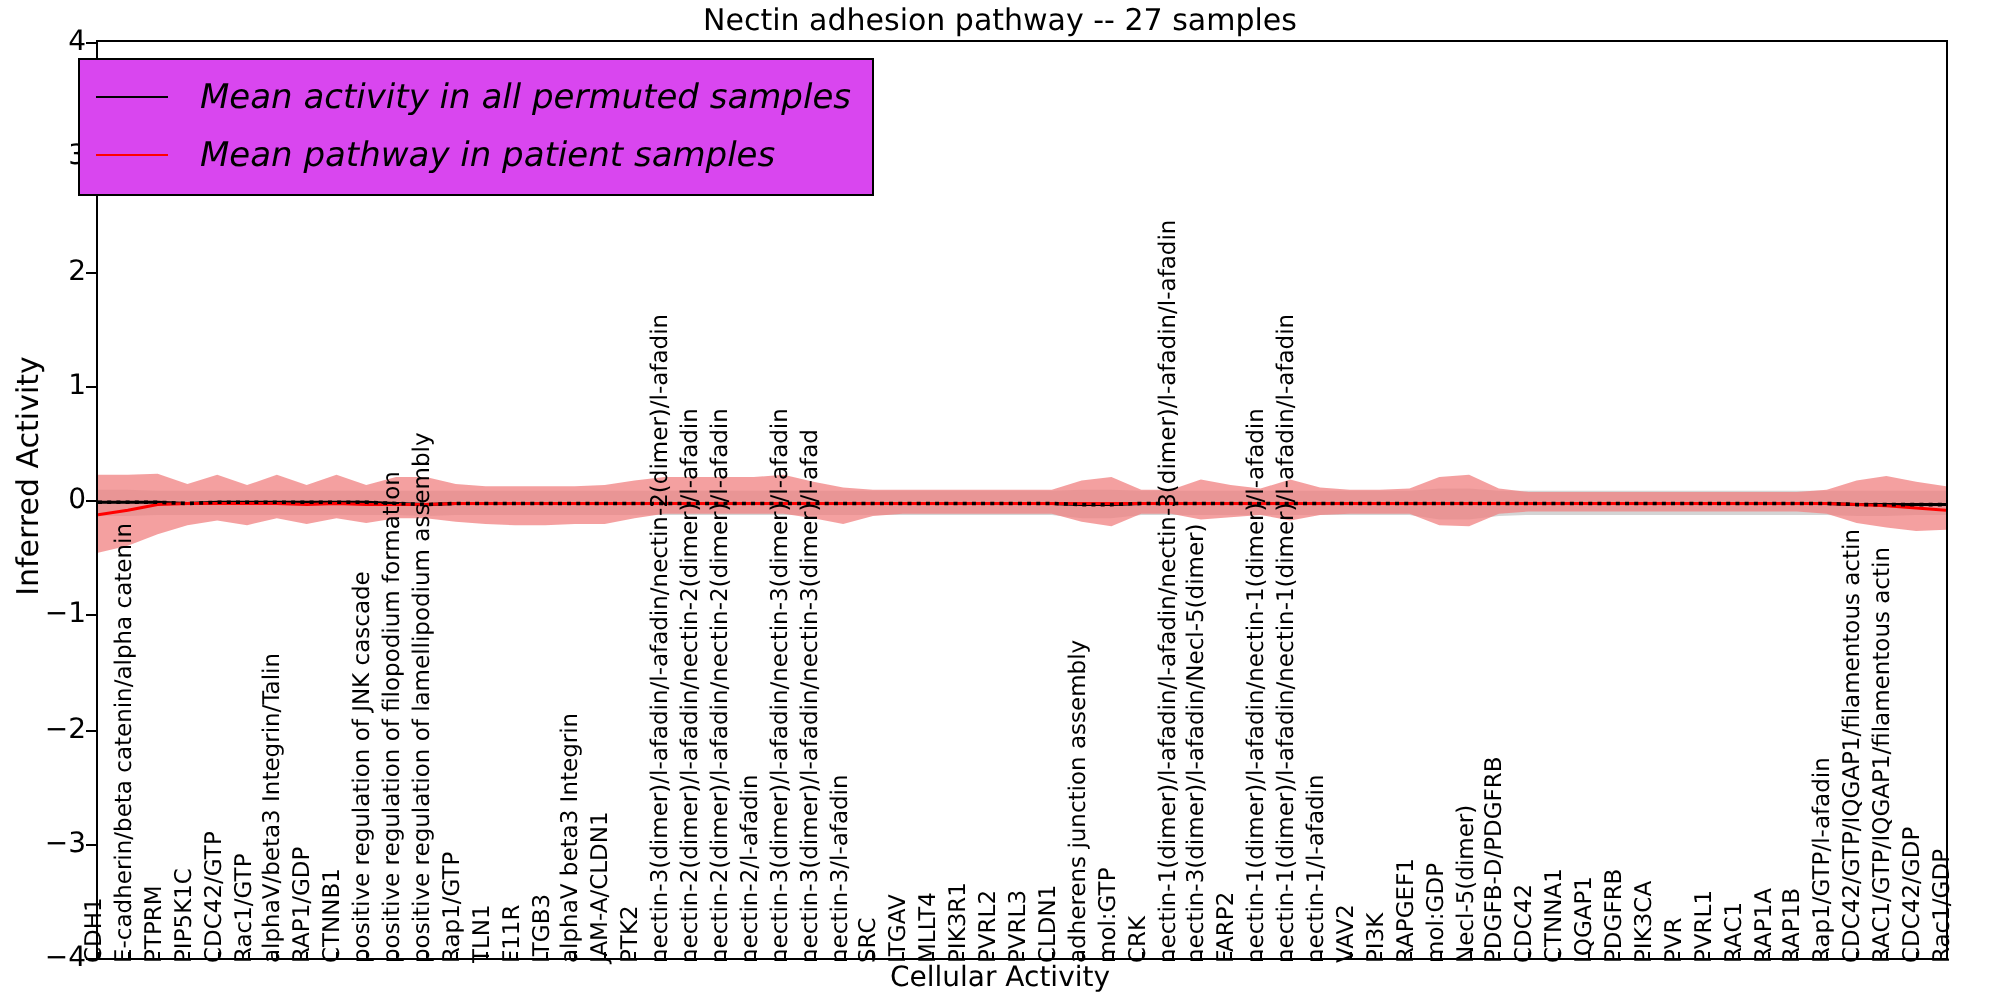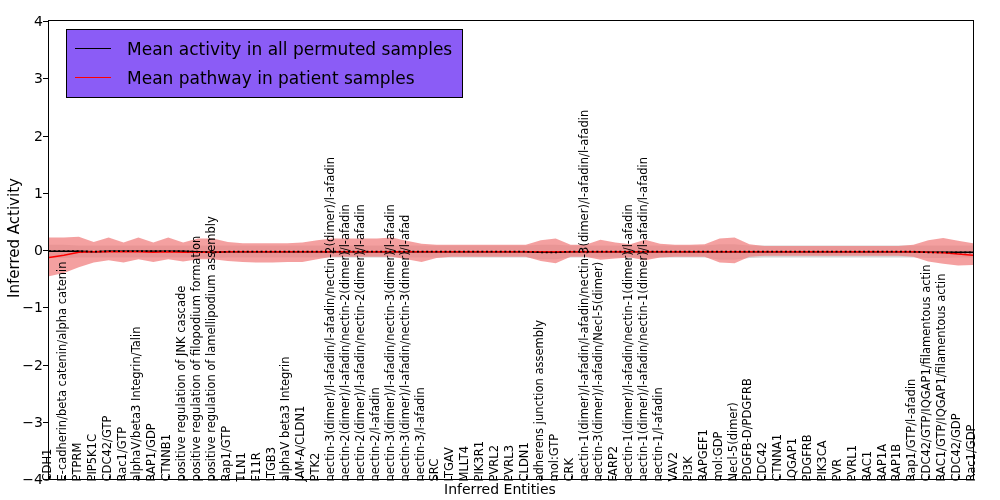--- a/index.html
+++ b/index.html
@@ -122,26 +122,27 @@
   .xtick-mark {
     position: absolute;
     bottom: 0;
     width: 1px;
     height: 4px;
     background: #000;
   }
   
   #legend {
     position: absolute;
-    left: 66px;
+    left: 39px;
     top: 29px;
-    background: #8b5cf6;
+    background: #d946ef;
     border: 1.2px solid #000;
     padding: 4px 10px 5px 8px;
     box-sizing: border-box;
+    font-style: italic;
   }
   .legend-row {
     display: flex;
     align-items: center;
     height: 29px;
   }
   .legend-swatch {
     width: 36px;
     height: 0;
     border-top-width: 1.6px;
@@ -153,20 +154,21 @@
     font-size: 17px;
     line-height: 18px;
     white-space: nowrap;
   }
 </style>
 </head>
 <body>
 
 <div id="figure">
 
+  <div id="chart-title">Nectin adhesion pathway -- 27 samples</div>
 
   <div id="ytick-labels">
       <div class="ytick-label" style="top: 459px;">−4</div>
       <div class="ytick-mark" style="top: 459px; left: 43px;"></div>
       <div class="ytick-label" style="top: 401.75px;">−3</div>
       <div class="ytick-mark" style="top: 401.75px; left: 43px;"></div>
       <div class="ytick-label" style="top: 344.5px;">−2</div>
       <div class="ytick-mark" style="top: 344.5px; left: 43px;"></div>
       <div class="ytick-label" style="top: 287.25px;">−1</div>
       <div class="ytick-mark" style="top: 287.25px; left: 43px;"></div>
@@ -318,21 +320,21 @@
       <div class="xtick-mark" style="left: 928.29px; bottom: 20px;"></div>
       <div class="xtick-item" style="left: 932.29px; bottom: 19px;">CDC42/GTP/IQGAP1/filamentous actin</div>
       <div class="xtick-mark" style="left: 943.194px; bottom: 20px;"></div>
       <div class="xtick-item" style="left: 947.194px; bottom: 19px;">RAC1/GTP/IQGAP1/filamentous actin</div>
       <div class="xtick-mark" style="left: 958.097px; bottom: 20px;"></div>
       <div class="xtick-item" style="left: 962.097px; bottom: 19px;">CDC42/GDP</div>
       <div class="xtick-mark" style="left: 973px; bottom: 20px;"></div>
       <div class="xtick-item" style="left: 977px; bottom: 19px;">Rac1/GDP</div>
     </div>
 
-  <div id="xlabel">Inferred Entities</div>
+  <div id="xlabel">Cellular Activity</div>
 
   <div id="legend">
     <div class="legend-row">
       <span class="legend-swatch" style="border-top-color:#000000"></span>
       <span class="legend-text">Mean activity in all permuted samples</span>
     </div>
     <div class="legend-row">
       <span class="legend-swatch" style="border-top-color:#ff0000"></span>
       <span class="legend-text">Mean pathway in patient samples</span>
     </div>

